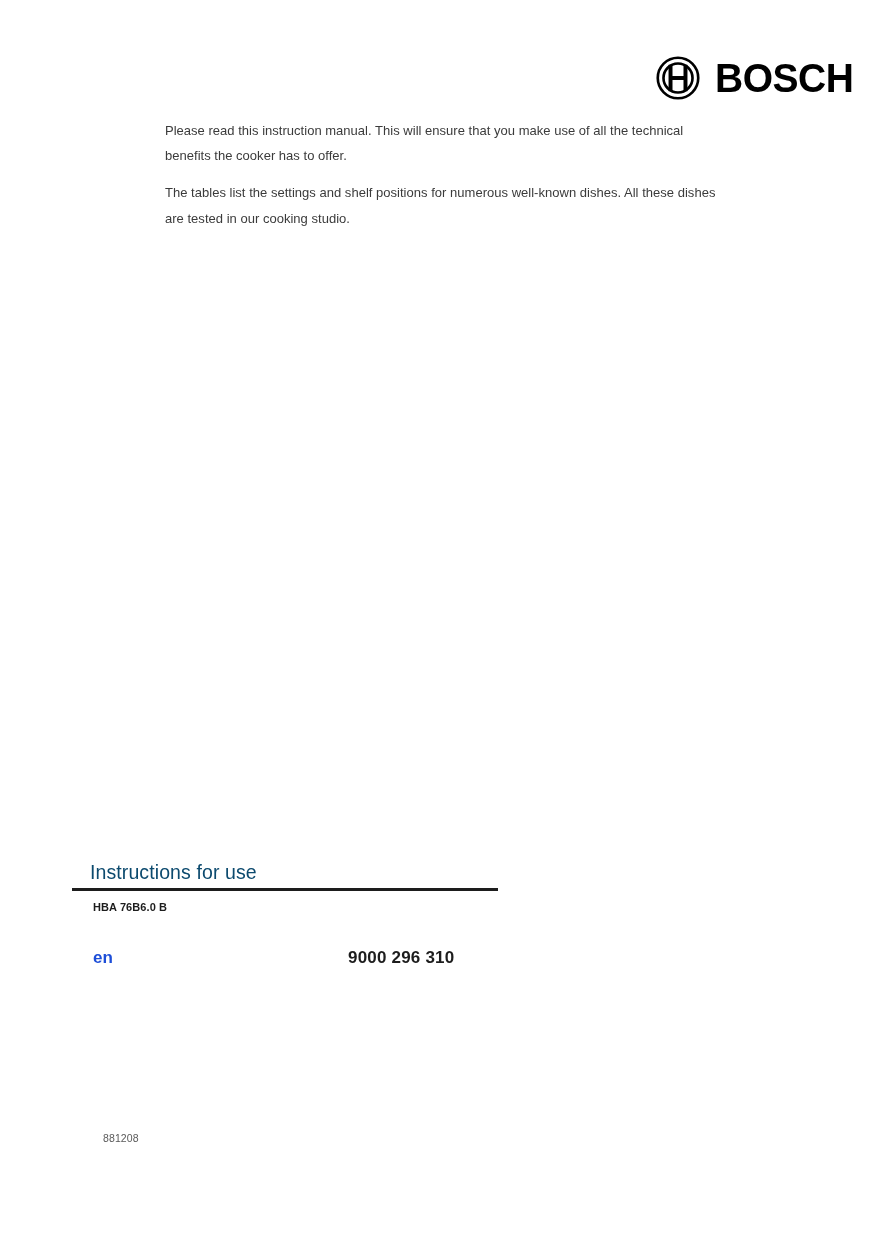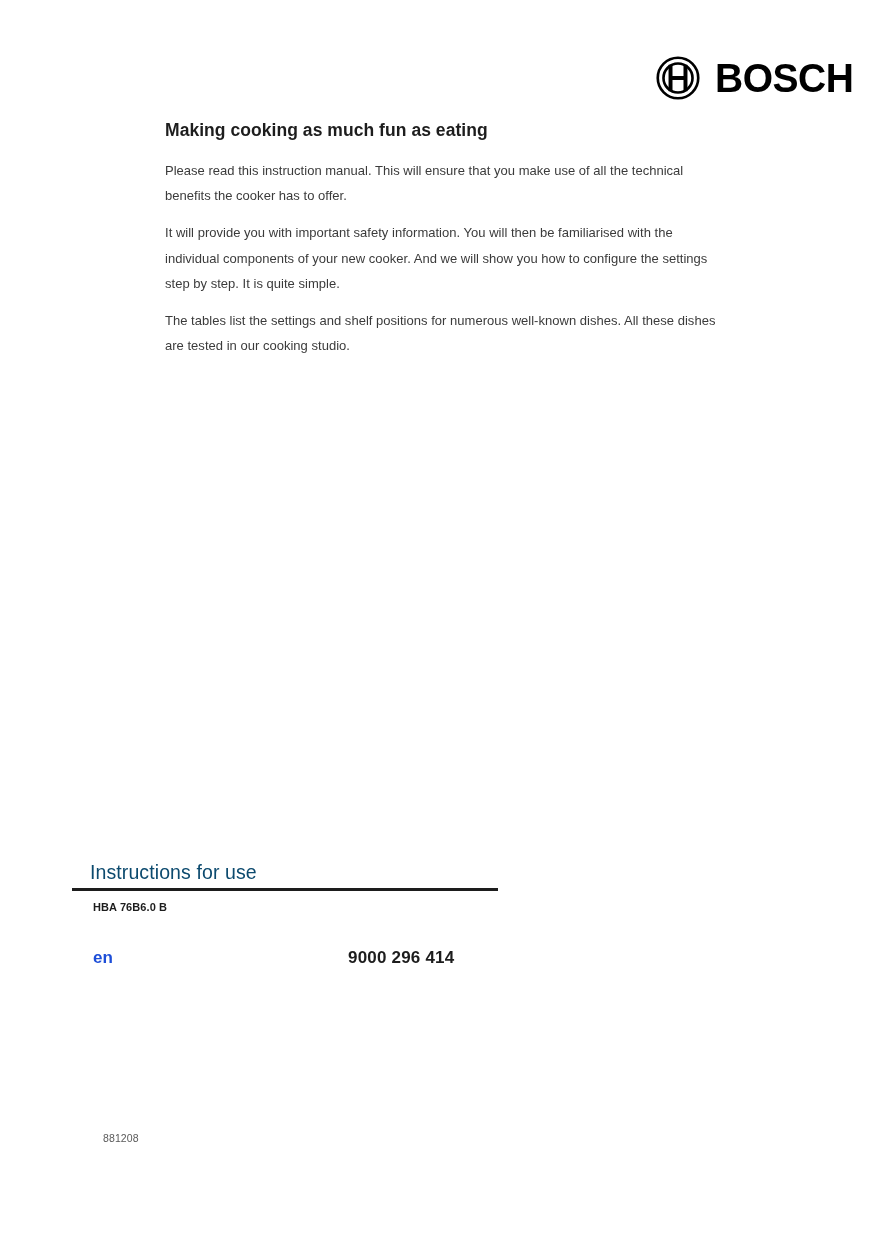--- a/index.html
+++ b/index.html
@@ -142,31 +142,29 @@
         <circle cx="50" cy="50" r="33" fill="none" stroke="#000000" stroke-width="6"></circle>
         <rect x="28.5" y="20" width="9" height="60" fill="#000000"></rect>
         <rect x="62.5" y="20" width="9" height="60" fill="#000000"></rect>
         <rect x="33" y="45.5" width="34" height="9" fill="#000000"></rect>
       </svg>
     </span>
     <span class="logo-wordmark">BOSCH</span>
   </div>
 
   <div class="intro">
-    <h1 class="intro-heading">Making cooking as much fun as eating</h1>
     <p class="intro-paragraph">Please read this instruction manual. This will ensure that you make use of all the technical benefits the cooker has to offer.</p>
-    <p class="intro-paragraph">It will provide you with important safety information. You will then be familiarised with the individual components of your new cooker. And we will show you how to configure the settings step by step. It is quite simple.</p>
     <p class="intro-paragraph">The tables list the settings and shelf positions for numerous well-known dishes. All these dishes are tested in our cooking studio.</p>
   </div>
 
   <div class="doc-title">Instructions for use</div>
 
   <div class="doc-rule"></div>
 
   <div class="doc-model">HBA 76B6.0 B</div>
 
   <div class="doc-lang">en</div>
 
-  <div class="doc-number">9000 296 414</div>
+  <div class="doc-number">9000 296 310</div>
 
   <div class="doc-code">881208</div>
 
 </div>
 
 </body></html>

